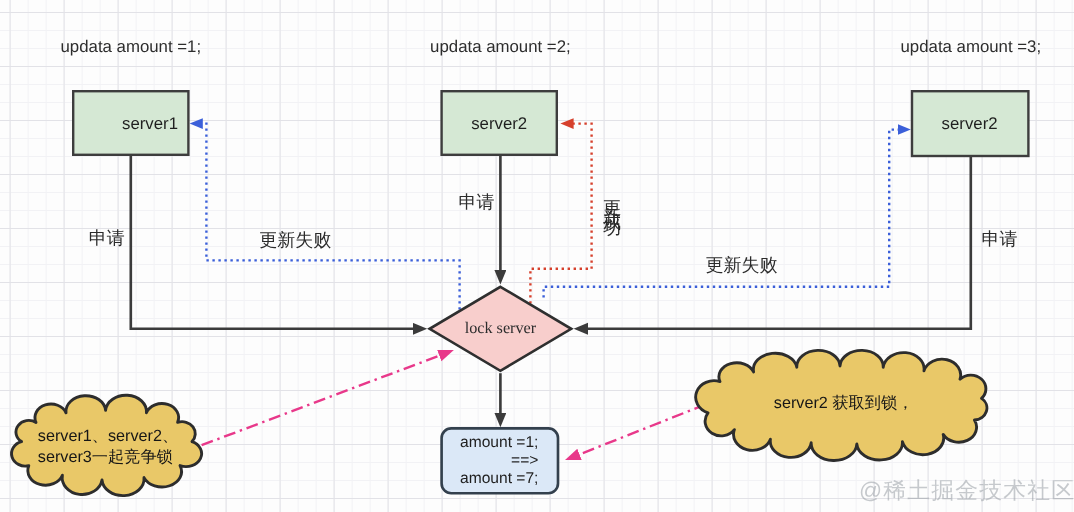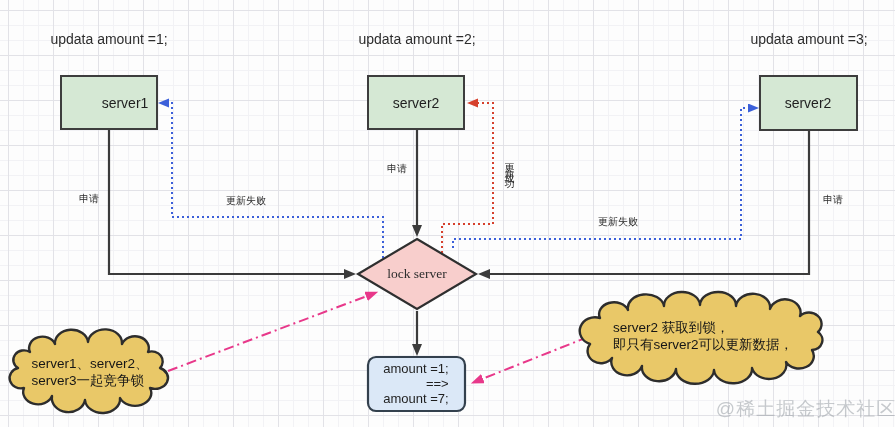--- a/index.html
+++ b/index.html
@@ -17,21 +17,21 @@
       linear-gradient(#f2f2f5 1px, transparent 1px),
       linear-gradient(90deg, #f2f2f5 1px, transparent 1px);
     background-size:45px 45px,45px 45px,15px 15px,15px 15px;
     background-position:8px 10px,8px 10px,8px 10px,8px 10px;
   }
   svg.layer{position:absolute;left:0;top:0;}
   .lbl{
     position:absolute;transform:translate(-50%,-50%);
     white-space:nowrap;color:#2d2d2d;font-size:14px;line-height:1.2;
   }
-  .cjk{font-size:10px;color:#2b2b2b;}
+  .cjk{font-size:15px;color:#2b2b2b;}
   .node-label{font-size:14px;color:#1f1f1f;}
   .code{font-size:13px;text-align:right;line-height:1.15;color:#1f1f1f;}
   .cloud-text{
     position:absolute;transform:translate(-50%,-50%);
     font-size:13.5px;line-height:1.28;text-align:left;color:#161616;
     white-space:nowrap;font-weight:500;
   }
   .vertical{
     writing-mode:vertical-rl;letter-spacing:5px;
   }
@@ -115,18 +115,17 @@
     <div>amount =7;</div>
   </div>
 
   <div class="cloud-text" style="left:90px;top:372px;">
     <div>server1、server2、</div>
     <div>server3一起竞争锁</div>
   </div>
 
   <div class="cloud-text" style="left:703px;top:336px;">
     <div>server2 获取到锁，</div>
-    <div>即只有server2可以更新数据，</div>
   </div>
 
   <div class="watermark" style="left:806px;top:409px;">@稀土掘金技术社区</div>
 
 </div>
 
 </body></html>

